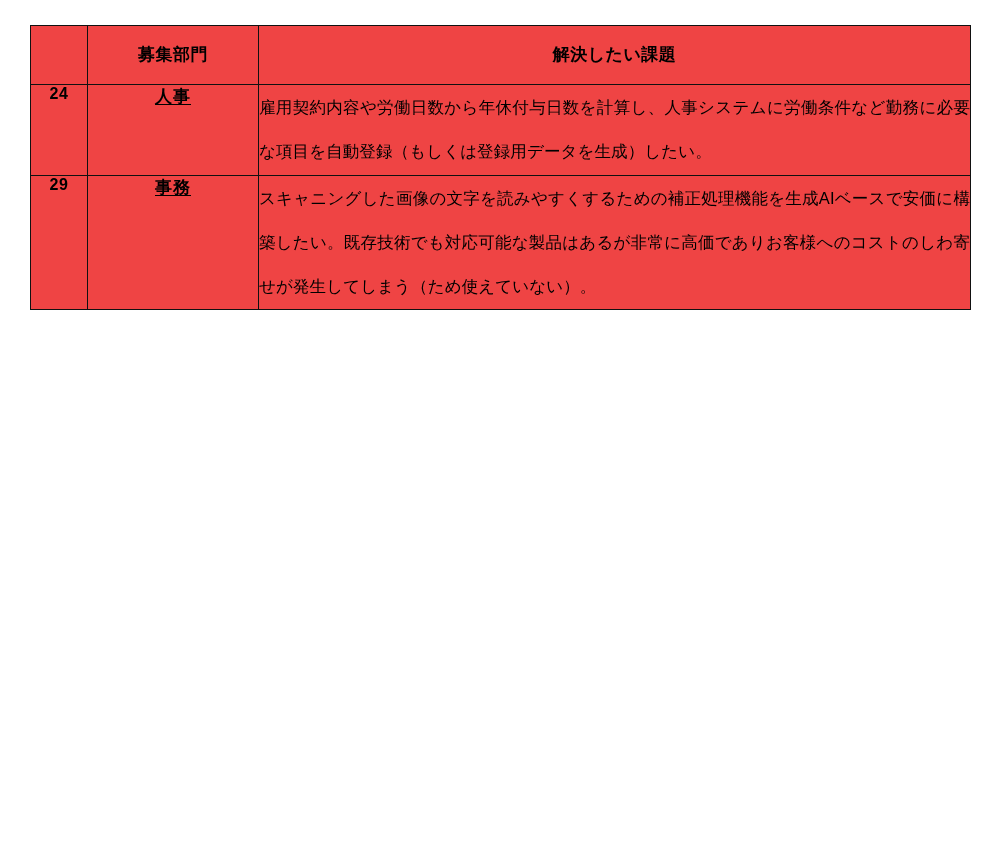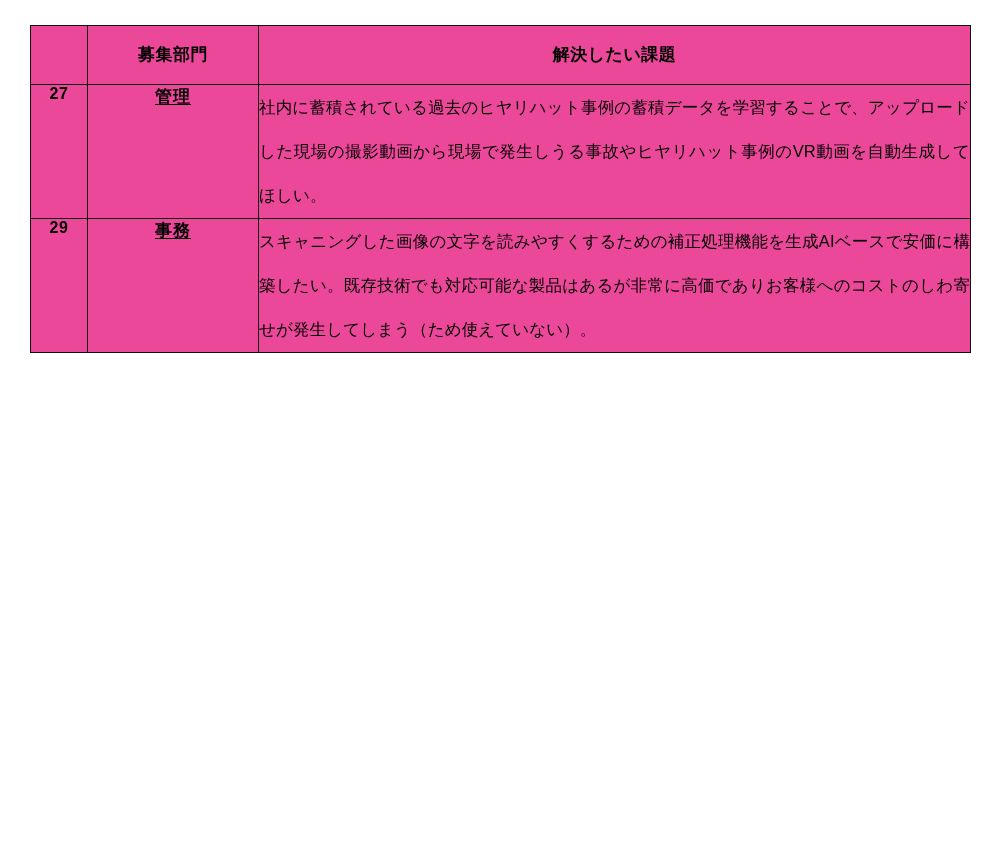--- a/index.html
+++ b/index.html
@@ -36,21 +36,21 @@
 
   .issue-table col.col-no    { width: 57px; }
   .issue-table col.col-dept  { width: 171px; }
   .issue-table col.col-issue { width: 712px; }
 
   .issue-table th,
   .issue-table td {
     border: 1.6px solid #111111;
     padding: 0;
     vertical-align: top;
-    background: #ec4899;
+    background: #ef4444;
   }
 
   
   .header-row th {
     height: 58px;
     vertical-align: middle;
   }
   .header-label {
     font-family: "Liberation Sans", "DejaVu Sans", sans-serif;
     font-weight: bold;
@@ -126,32 +126,32 @@
           <span class="header-label">募集部門</span>
         </th>
         <th class="h-issue">
           <span class="header-label">解決したい課題</span>
         </th>
       </tr>
     </thead>
 
     <tbody>
 
+      <tr class="row-h2">
+        <td class="cell-no">24</td>
+        <td class="cell-dept">
+          <span class="dept-label">人事</span>
+        </td>
+        <td class="cell-issue">
+          <span class="issue-text">雇用契約内容や労働日数から年休付与日数を計算し、人事システムに労働条件など勤務に必要な項目を自動登録（もしくは登録用データを生成）したい。</span>
+        </td>
+      </tr>
 
 
 
-      <tr class="row-h3">
-        <td class="cell-no">27</td>
-        <td class="cell-dept">
-          <span class="dept-label">管理</span>
-        </td>
-        <td class="cell-issue">
-          <span class="issue-text">社内に蓄積されている過去のヒヤリハット事例の蓄積データを学習することで、アップロードした現場の撮影動画から現場で発生しうる事故やヒヤリハット事例のVR動画を自動生成してほしい。</span>
-        </td>
-      </tr>
 
 
       <tr class="row-h3">
         <td class="cell-no">29</td>
         <td class="cell-dept">
           <span class="dept-label">事務</span>
         </td>
         <td class="cell-issue">
           <span class="issue-text">スキャニングした画像の文字を読みやすくするための補正処理機能を生成AIベースで安価に構築したい。既存技術でも対応可能な製品はあるが非常に高価でありお客様へのコストのしわ寄せが発生してしまう（ため使えていない）。</span>
         </td>

